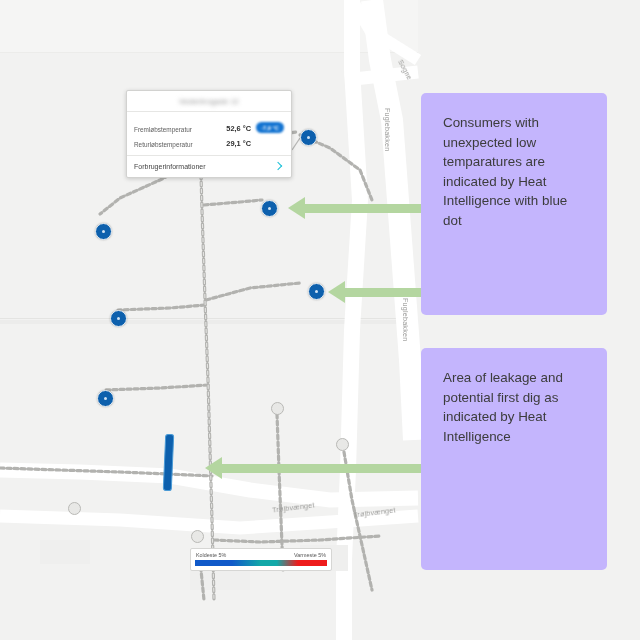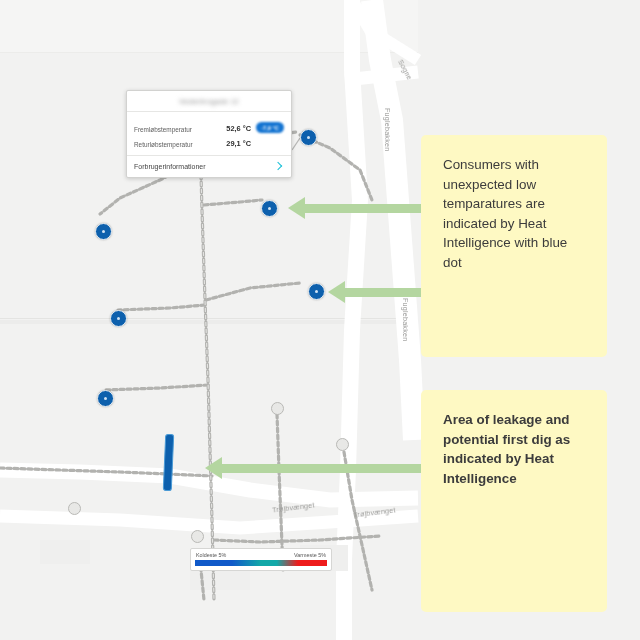--- a/index.html
+++ b/index.html
@@ -155,30 +155,29 @@
     left: 1px; top: 2.5px;
     width: 5px; height: 5px;
     border-right: 1.9px solid #17bfd6;
     border-top: 1.9px solid #17bfd6;
     transform: rotate(45deg);
   }
 
   
   .callout {
     position: absolute;
-    background: #fef9c3;
+    background: #c4b5fd;
     border-radius: 5px;
     color: #3c3c3c;
     padding: 20px 22px;
     font-size: 13.4px;
     line-height: 1.46;
-    margin-top: 42px;
   }
   #callout-consumers { left: 421px; top: 93px; width: 186px; height: 222px; }
-  #callout-leak      { left: 421px; top: 348px; width: 186px; height: 222px; font-weight: bold; }
+  #callout-leak      { left: 421px; top: 348px; width: 186px; height: 222px; }
   .callout-text { white-space: pre-line; }
 
   
   .arrow-shaft {
     position: absolute;
     background: #b4d6a0;
     height: 9px;
   }
   .arrow-head {
     position: absolute;

